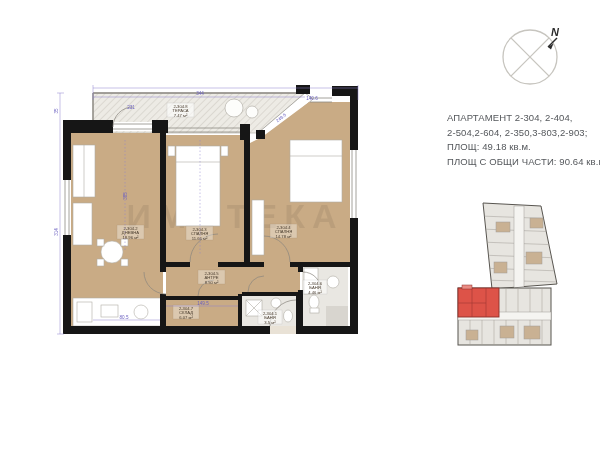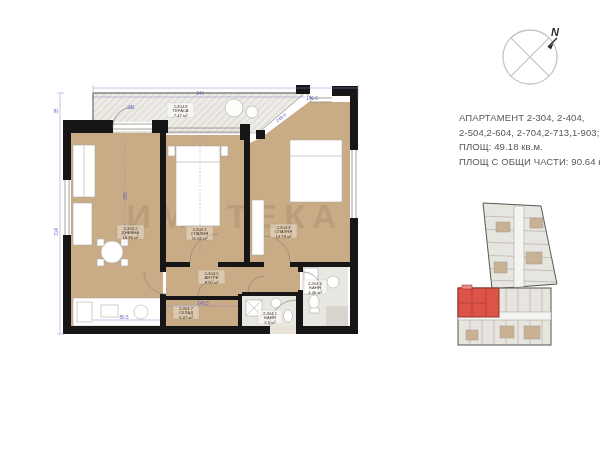--- a/index.html
+++ b/index.html
@@ -1,20 +1,20 @@
 <!DOCTYPE html>
 <html><head>
 <meta charset="utf-8">
 <style>
   html,body{margin:0;padding:0;background:#fff;}
   .page{position:relative;width:600px;height:450px;background:#ffffff;overflow:hidden;
         font-family:"Liberation Sans",sans-serif;}
   .info-panel{position:absolute;left:447px;top:111px;width:152px;
         font-size:9.5px;line-height:1.55;color:#54575b;letter-spacing:0.1px;}
-  .info-panel div{white-space:nowrap;margin-left:12px;}
+  .info-panel div{white-space:nowrap;}
   svg{position:absolute;left:0;top:0;}
   text{font-family:"Liberation Sans",sans-serif;}
   .roomlbl{fill:#473a2c;font-size:4.2px;text-anchor:middle;}
   .dim{fill:#6a5fc0;font-size:4.6px;text-anchor:middle;}
   .wm{fill:#000;opacity:0.065;font-size:34px;font-weight:bold;letter-spacing:7px;text-anchor:middle;}
 </style>
 </head>
 <body>
 
 <div class="page">
@@ -262,18 +262,18 @@
       <line x1="472" y1="288" x2="472" y2="317" stroke="#a03832" stroke-width="0.6"></line>
       <line x1="486" y1="288" x2="486" y2="317" stroke="#a03832" stroke-width="0.6"></line>
       <line x1="458" y1="303" x2="486" y2="303" stroke="#a03832" stroke-width="0.6"></line>
       <rect x="462" y="285" width="10" height="4" fill="#e98c84" stroke="#8f2f28" stroke-width="0.5"></rect>
     </g>
   </g>
 </svg>
 
   <div class="info-panel">
     <div>АПАРТАМЕНТ  2-304, 2-404,</div>
-    <div>2-504,2-604, 2-704,2-713,1-903;</div>
+    <div>2-504,2-604, 2-350,3-803,2-903;</div>
     <div>ПЛОЩ: 49.18 кв.м.</div>
     <div>ПЛОЩ С ОБЩИ ЧАСТИ: 90.64 кв.м.</div>
   </div>
 
 </div>
 
 </body></html>

